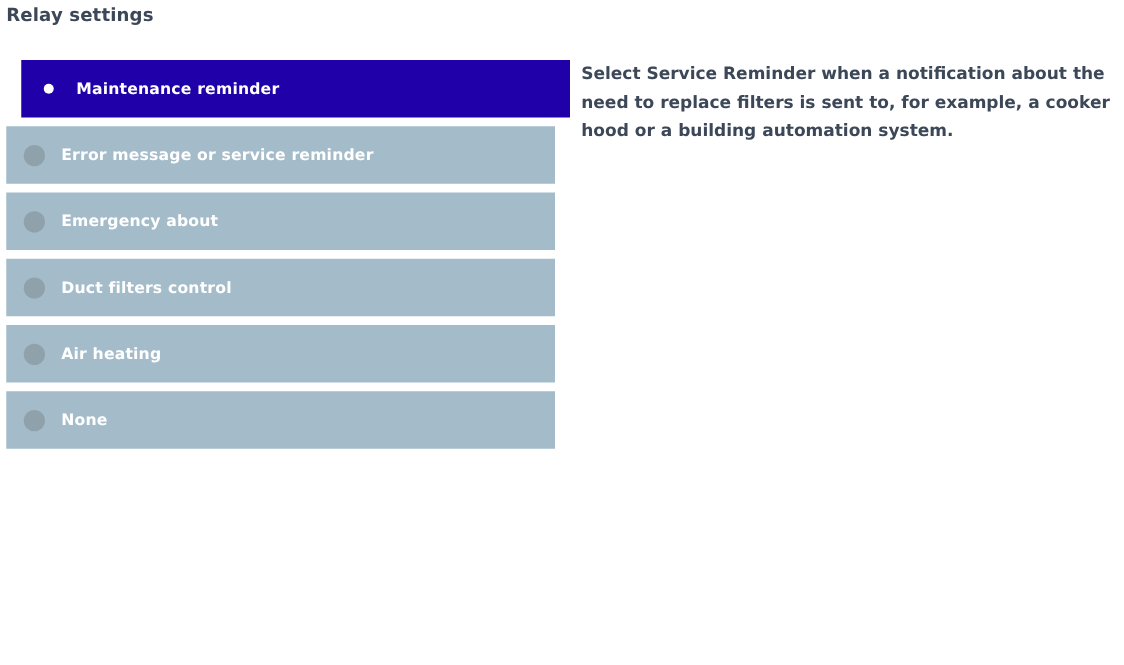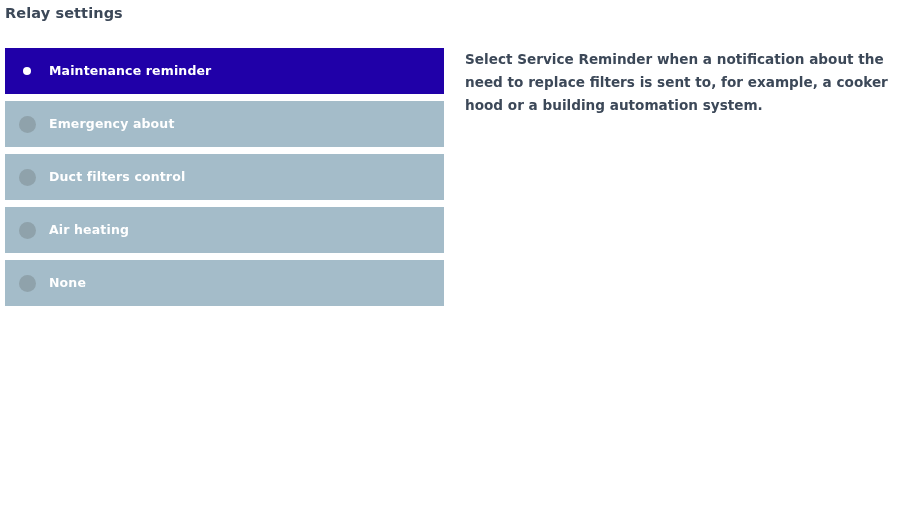--- a/index.html
+++ b/index.html
@@ -61,20 +61,21 @@
     background: #a4bcc9;
     display: flex;
     align-items: center;
     padding-left: 14px;
     cursor: pointer;
     user-select: none;
   }
 
   .option-item.is-selected {
     background: #2000a8;
+    margin-left: 12px;
   }
 
   
   .radio {
     flex: 0 0 auto;
     width: 17px;
     height: 17px;
     border-radius: 50%;
     background: #8fa2ab;
     margin-right: 13px;
@@ -122,20 +123,24 @@
 
   <div class="content">
 
     <div class="option-list" role="radiogroup">
         <div class="option-item is-selected" role="radio" aria-checked="true">
           <span class="radio"></span>
           <span class="option-label">Maintenance reminder</span>
         </div>
         <div class="option-item" role="radio" aria-checked="false">
           <span class="radio"></span>
+          <span class="option-label">Error message or service reminder</span>
+        </div>
+        <div class="option-item" role="radio" aria-checked="false">
+          <span class="radio"></span>
           <span class="option-label">Emergency about</span>
         </div>
         <div class="option-item" role="radio" aria-checked="false">
           <span class="radio"></span>
           <span class="option-label">Duct filters control</span>
         </div>
         <div class="option-item" role="radio" aria-checked="false">
           <span class="radio"></span>
           <span class="option-label">Air heating</span>
         </div>

